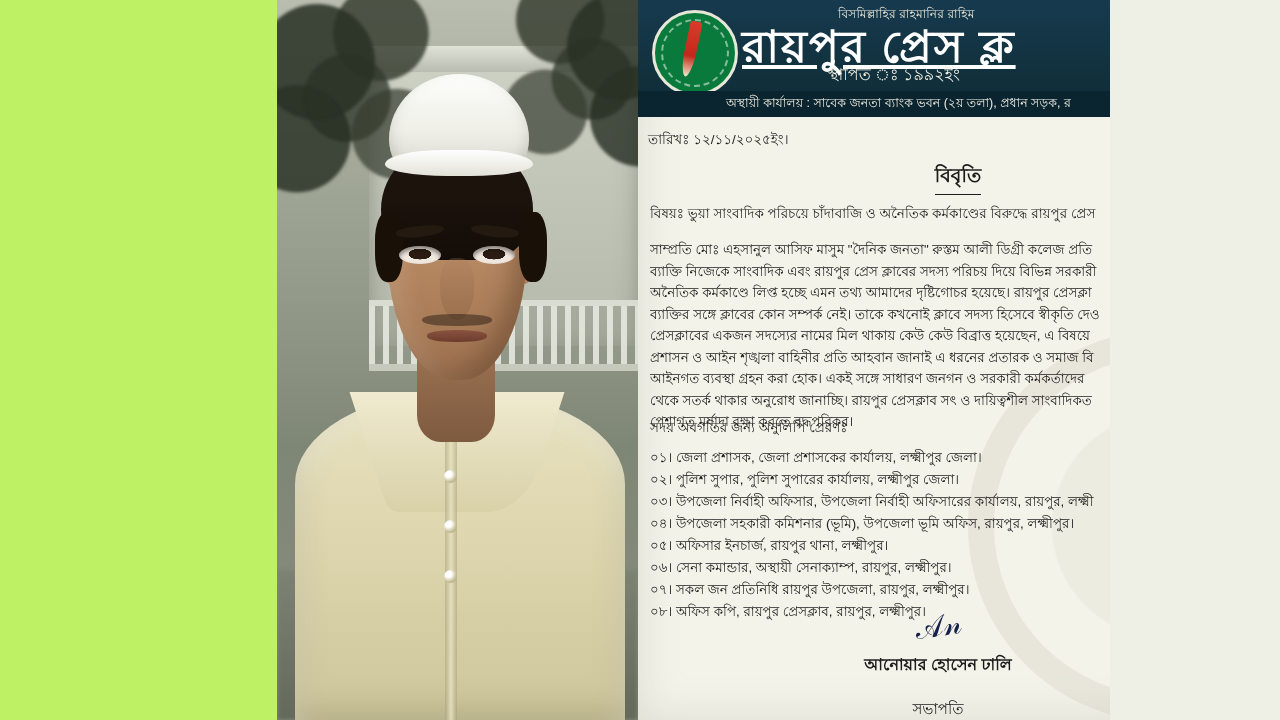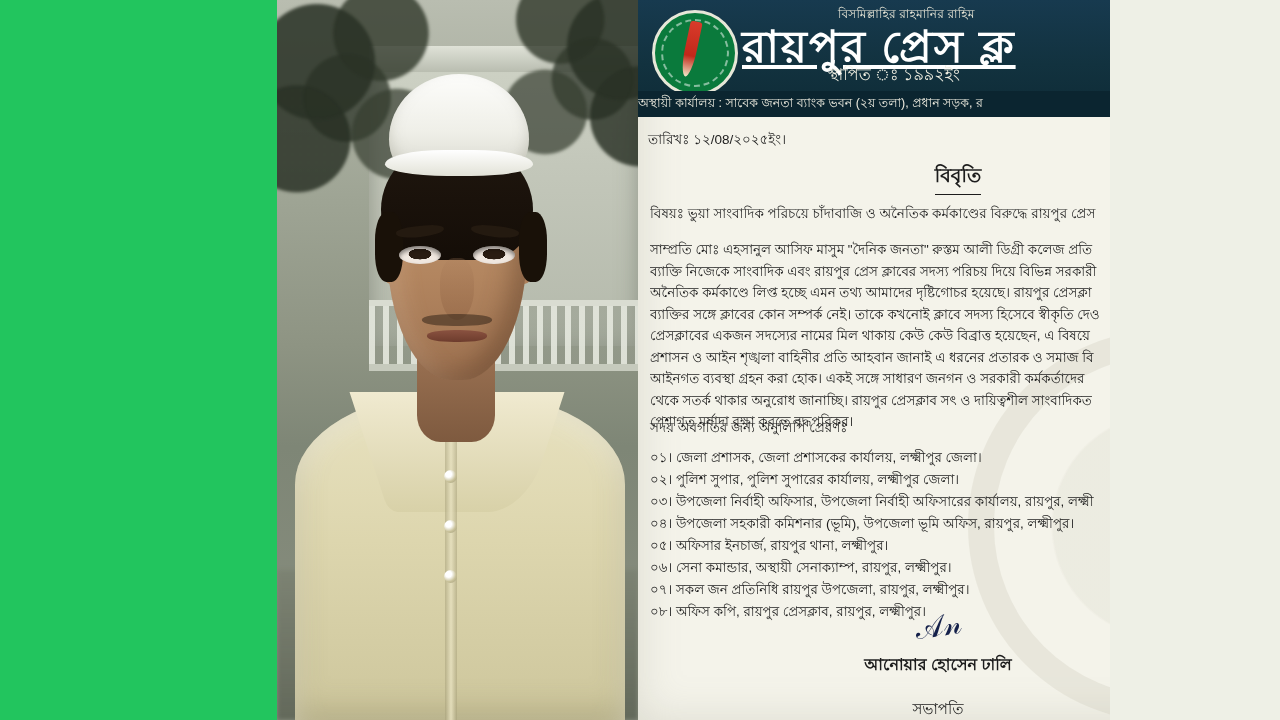--- a/index.html
+++ b/index.html
@@ -5,21 +5,21 @@
   html, body {
     margin: 0;
     padding: 0;
     background: #eef0e6;
     font-family: "Liberation Sans", sans-serif;
   }
   #stage {
     position: relative;
     width: 1110px;
     height: 720px;
-    background: #22c55e;
+    background: #bef264;
     overflow: hidden;
   }
 
   
   .photo-panel {
     position: absolute;
     left: 277px;
     top: 0;
     width: 361px;
     height: 720px;
@@ -224,21 +224,21 @@
   .lh-est {
     position: absolute; left: 190px; top: 62px;
     font-size: 16px; color: #f0efe2; white-space: nowrap;
   }
   .lh-addr-bar {
     position: absolute; left: 0; bottom: 0; width: 100%; height: 26px;
     background: #0b2530;
     display: flex; align-items: center;
   }
   .lh-addr {
-    font-size: 12.5px; color: #eceade; white-space: nowrap;
+    font-size: 12.5px; color: #eceade; padding-left: 88px; white-space: nowrap;
   }
 
   .doc-body { position: absolute; left: 0; top: 117px; width: 100%; color: #1c1c1c; }
   .doc-date {
     position: absolute; left: 10px; top: 12px;
     font-size: 13.5px;
   }
   .doc-heading {
     position: absolute; left: 0; top: 44px; width: 640px;
     text-align: center; font-size: 19px; font-weight: bold;
@@ -329,21 +329,21 @@
       </div>
       <div class="lh-bismillah">বিসমিল্লাহির রাহমানির রাহিম</div>
       <div class="lh-title">রায়পুর প্রেস ক্ল</div>
       <div class="lh-est">স্থাপিত ঃ ১৯৯২ইং</div>
       <div class="lh-addr-bar">
         <div class="lh-addr">অস্থায়ী কার্যালয় : সাবেক জনতা ব্যাংক ভবন (২য় তলা), প্রধান সড়ক, র</div>
       </div>
     </div>
 
     <div class="doc-body">
-      <div class="doc-date">তারিখঃ ১২/08/২০২৫ইং।</div>
+      <div class="doc-date">তারিখঃ ১২/১১/২০২৫ইং।</div>
 
       <div class="doc-heading">
         <span>বিবৃতি</span>
       </div>
 
       <div class="doc-subject">বিষয়ঃ ভুয়া সাংবাদিক পরিচয়ে চাঁদাবাজি ও অনৈতিক কর্মকাণ্ডের বিরুদ্ধে রায়পুর প্রেস</div>
 
       <div class="doc-para">
         <div>সাম্প্রতি মোঃ এহসানুল আসিফ মাসুম "দৈনিক জনতা" রুস্তম আলী ডিগ্রী কলেজ প্রতি</div>
         <div>ব্যাক্তি নিজেকে সাংবাদিক এবং রায়পুর প্রেস ক্লাবের সদস্য পরিচয় দিয়ে বিভিন্ন সরকারী</div>

